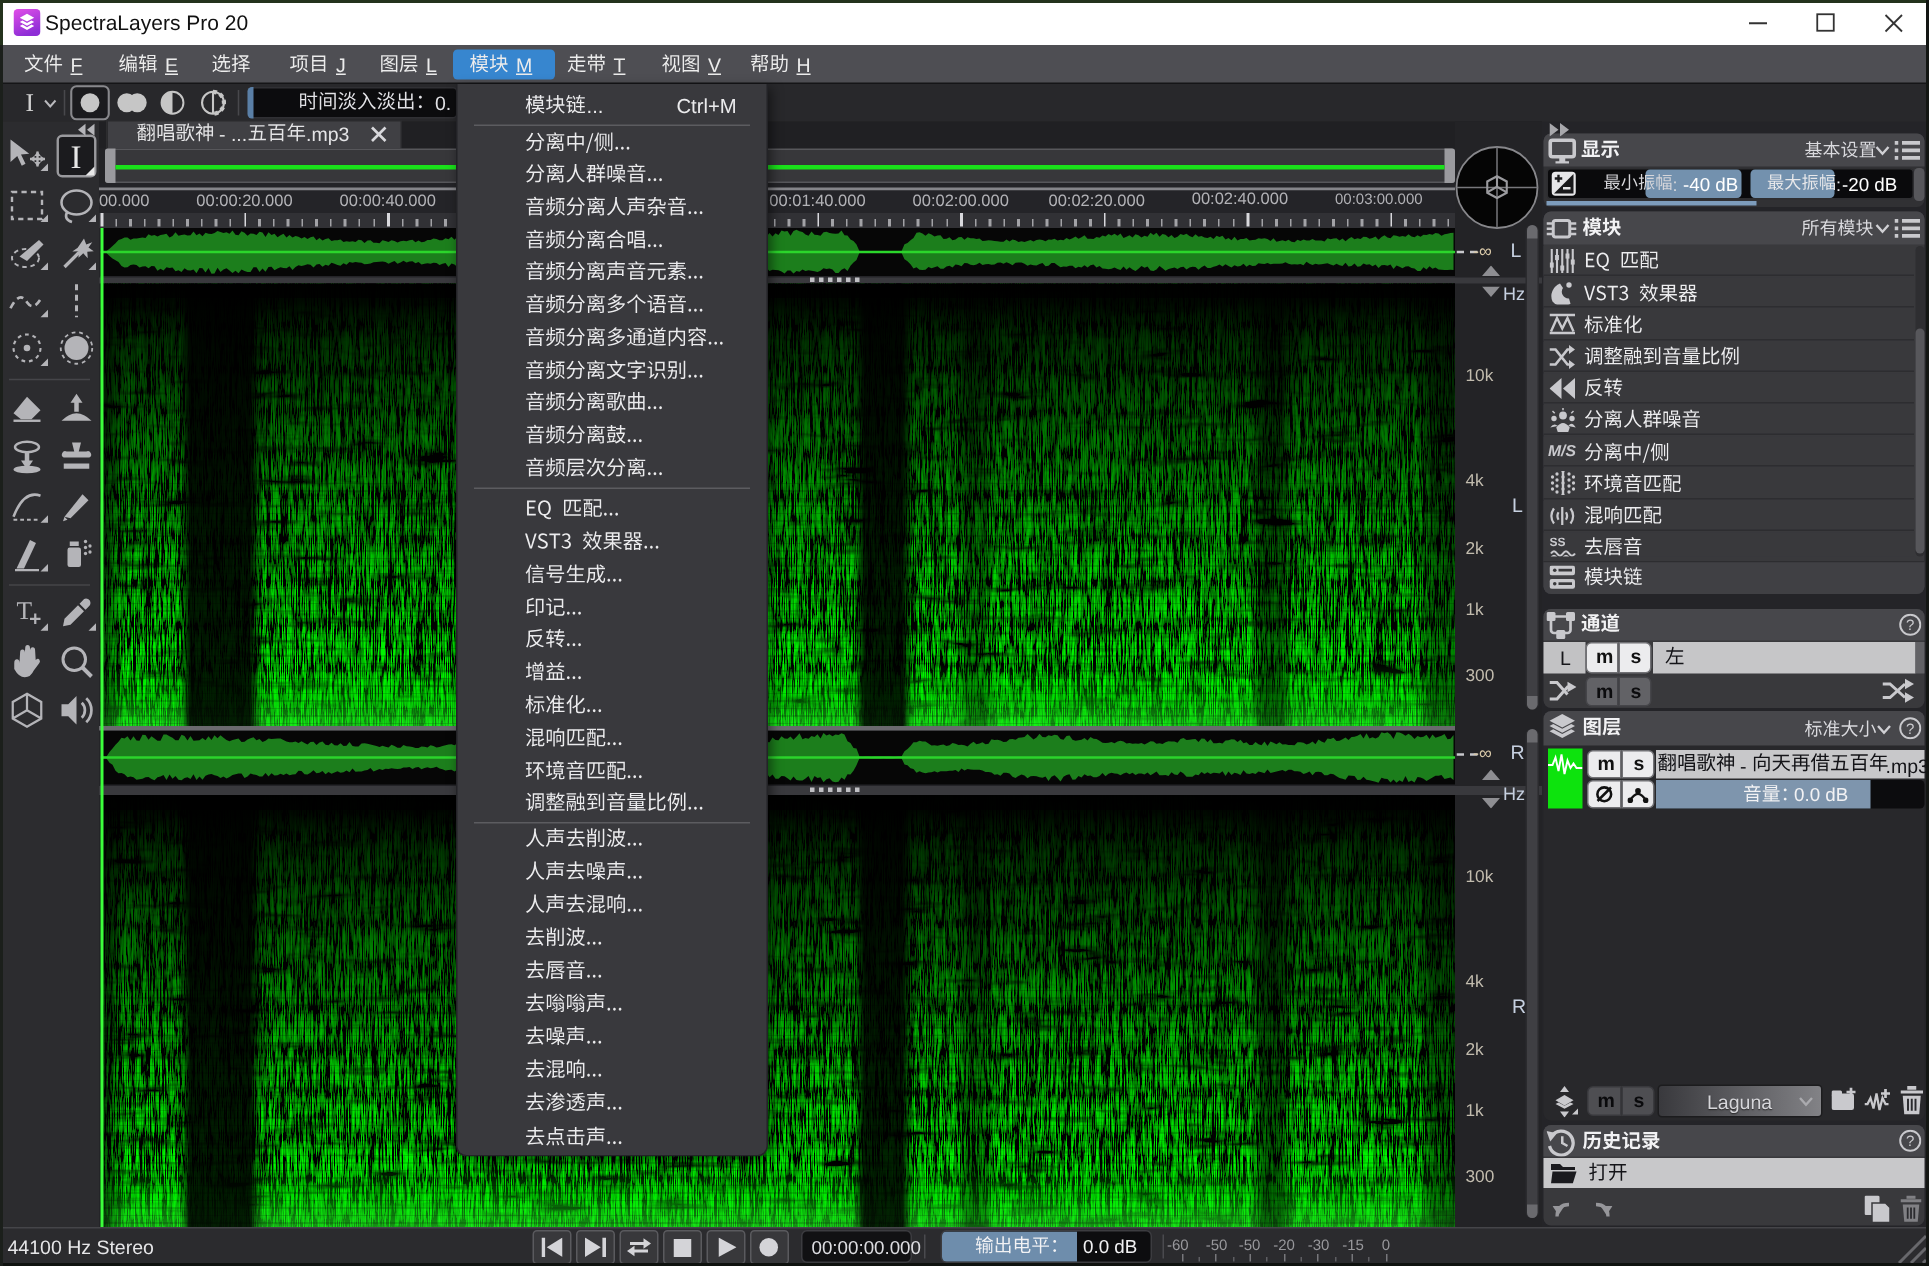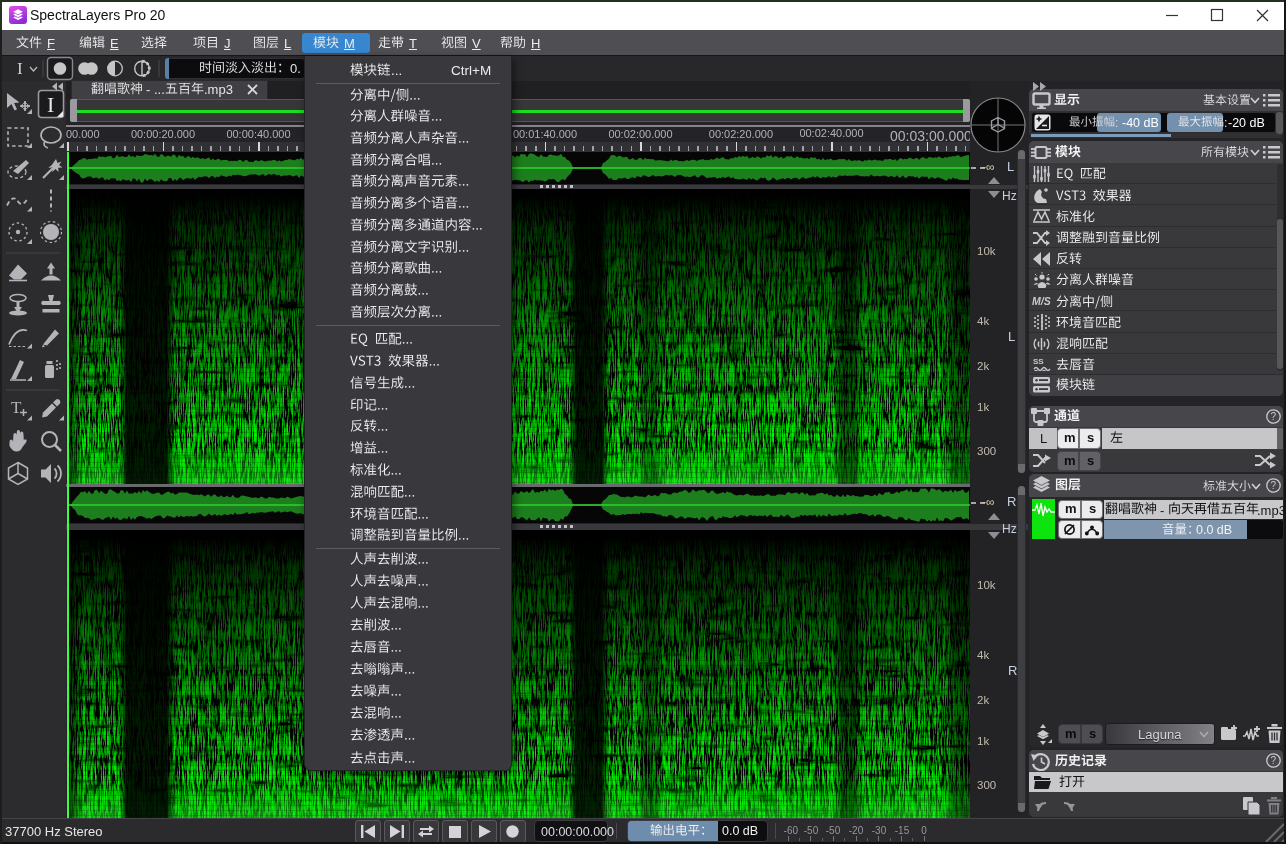--- a/index.html
+++ b/index.html
@@ -433,23 +433,23 @@
     <div class="abs" style="left:77px;top:109.5px;width:886px;height:3px;background:#1ae11a"></div>
     <div class="abs" style="left:66px;top:125px;width:904px;height:1.5px;background:#85858a"></div>
     <div class="abs" style="left:66px;top:127px;width:904px;height:15px;background:#242428;overflow:hidden">
       <div class="lat" style="left:-35.5px;top:1px;width:74px;text-align:center;font-size:11px;color:#b2b2b6">00:00:00.000</div>
       <div class="lat" style="left:60.0px;top:1px;width:74px;text-align:center;font-size:11px;color:#b2b2b6">00:00:20.000</div>
       <div class="lat" style="left:155.5px;top:1px;width:74px;text-align:center;font-size:11px;color:#b2b2b6">00:00:40.000</div>
       <div class="lat" style="left:251.0px;top:1px;width:74px;text-align:center;font-size:11px;color:#b2b2b6">00:01:00.000</div>
       <div class="lat" style="left:346.5px;top:1px;width:74px;text-align:center;font-size:11px;color:#b2b2b6">00:01:20.000</div>
       <div class="lat" style="left:442.0px;top:1px;width:74px;text-align:center;font-size:11px;color:#b2b2b6">00:01:40.000</div>
       <div class="lat" style="left:537.5px;top:1px;width:74px;text-align:center;font-size:11px;color:#b2b2b6">00:02:00.000</div>
-      <div class="lat" style="left:633.0px;top:1px;width:74px;text-align:right;font-size:11px;color:#b2b2b6">00:02:20.000</div>
-      <div class="lat" style="left:728.5px;top:0;width:74px;text-align:center;font-size:11px;color:#b2b2b6">00:02:40.000</div>
-      <div class="lat" style="left:824.0px;top:1px;width:74px;text-align:right;font-size:14px;color:#b2b2b6">00:03:00.000</div>
+      <div class="lat" style="left:633.0px;top:1px;width:74px;text-align:left;font-size:11px;color:#b2b2b6">00:02:20.000</div>
+      <div class="lat" style="left:728.5px;top:0;width:74px;text-align:left;font-size:11px;color:#b2b2b6">00:02:40.000</div>
+      <div class="lat" style="left:824.0px;top:1px;width:74px;text-align:left;font-size:10px;color:#b2b2b6">00:03:00.000</div>
     </div>
     <div class="abs" style="left:66px;top:142px;width:904px;height:10px;background:#313135;overflow:hidden">
       <div class="abs" style="left:1.0px;top:0px;width:1.5px;height:9px;background:#d8d8dc"></div>
       <div class="abs" style="left:96.5px;top:0px;width:1.5px;height:9px;background:#d8d8dc"></div>
       <div class="abs" style="left:192.0px;top:0px;width:1.5px;height:9px;background:#d8d8dc"></div>
       <div class="abs" style="left:287.5px;top:0px;width:1.5px;height:9px;background:#d8d8dc"></div>
       <div class="abs" style="left:383.0px;top:0px;width:1.5px;height:9px;background:#d8d8dc"></div>
       <div class="abs" style="left:478.5px;top:0px;width:1.5px;height:9px;background:#d8d8dc"></div>
       <div class="abs" style="left:574.0px;top:0px;width:1.5px;height:9px;background:#d8d8dc"></div>
       <div class="abs" style="left:669.5px;top:0px;width:1.5px;height:9px;background:#d8d8dc"></div>
@@ -1269,21 +1269,21 @@
         <line x1="9.2" y1="8" x2="9.2" y2="15.5"></line>
       </g>
     </svg>
     <svg class="abs" style="left:1033px;top:82px" width="14" height="9">
       <g fill="#a8a8ac">
         <path d="M0 0 L6 4.5 L0 9Z"></path>
         <path d="M7 0 L13 4.5 L7 9Z"></path>
       </g>
     </svg>
     <div class="abs" style="left:0;top:818px;width:1286px;height:26px;background:#2b2b2e;border-top:1px solid #454549;border-bottom:2px solid #141715"></div>
-    <div class="lat" style="left:5px;top:824px;font-size:13px;color:#e6e6e8">37700 Hz Stereo</div>
+    <div class="lat" style="left:5px;top:824px;font-size:13px;color:#e6e6e8">44100 Hz Stereo</div>
     <div class="abs" style="left:355px;top:820px;width:26px;height:23px;background:#38383b;border:1px solid #5a5a5e;border-radius:3px"></div>
     <svg class="abs" style="left:361px;top:825px" width="14" height="13">
       <rect x="0" y="0" width="2.4" height="13" fill="#d4d4d8"></rect>
       <path d="M14 0 L3.5 6.5 L14 13Z" fill="#d4d4d8"></path>
     </svg>
     <div class="abs" style="left:384px;top:820px;width:26px;height:23px;background:#38383b;border:1px solid #5a5a5e;border-radius:3px"></div>
     <svg class="abs" style="left:390px;top:825px" width="14" height="13">
       <rect x="11.6" y="0" width="2.4" height="13" fill="#d4d4d8"></rect>
       <path d="M0 0 L10.5 6.5 L0 13Z" fill="#d4d4d8"></path>
     </svg>
@@ -1320,21 +1320,21 @@
         <g fill="#f2f2f4" transform="translate(0,11.6) scale(0.01250,-0.01250)">
           <use href="#r8f93" x="0"></use>
           <use href="#r51fa" x="1000"></use>
           <use href="#r7535" x="2000"></use>
           <use href="#r5e73" x="3000"></use>
           <use href="#rff1a" x="4000"></use>
         </g>
       </svg>
     </div>
     <div class="lat" style="left:722px;top:824px;font-size:12.5px;color:#f2f2f4">0.0 dB</div>
-    <div class="lat" style="left:778px;top:825px;width:20px;text-align:right;font-size:10px;color:#98989c">-60</div>
+    <div class="lat" style="left:778px;top:825px;width:20px;text-align:left;font-size:10px;color:#98989c">-60</div>
     <div class="abs" style="left:788px;top:836px;width:1px;height:5px;background:#77777b"></div>
     <div class="abs" style="left:799px;top:838px;width:1px;height:3px;background:#5e5e62"></div>
     <div class="lat" style="left:801px;top:825px;width:20px;text-align:center;font-size:10px;color:#98989c">-50</div>
     <div class="abs" style="left:810px;top:836px;width:1px;height:5px;background:#77777b"></div>
     <div class="abs" style="left:822px;top:838px;width:1px;height:3px;background:#5e5e62"></div>
     <div class="lat" style="left:823px;top:825px;width:20px;text-align:center;font-size:10px;color:#98989c">-50</div>
     <div class="abs" style="left:833px;top:836px;width:1px;height:5px;background:#77777b"></div>
     <div class="abs" style="left:844px;top:838px;width:1px;height:3px;background:#5e5e62"></div>
     <div class="lat" style="left:846px;top:825px;width:20px;text-align:center;font-size:10px;color:#98989c">-20</div>
     <div class="abs" style="left:856px;top:836px;width:1px;height:5px;background:#77777b"></div>

